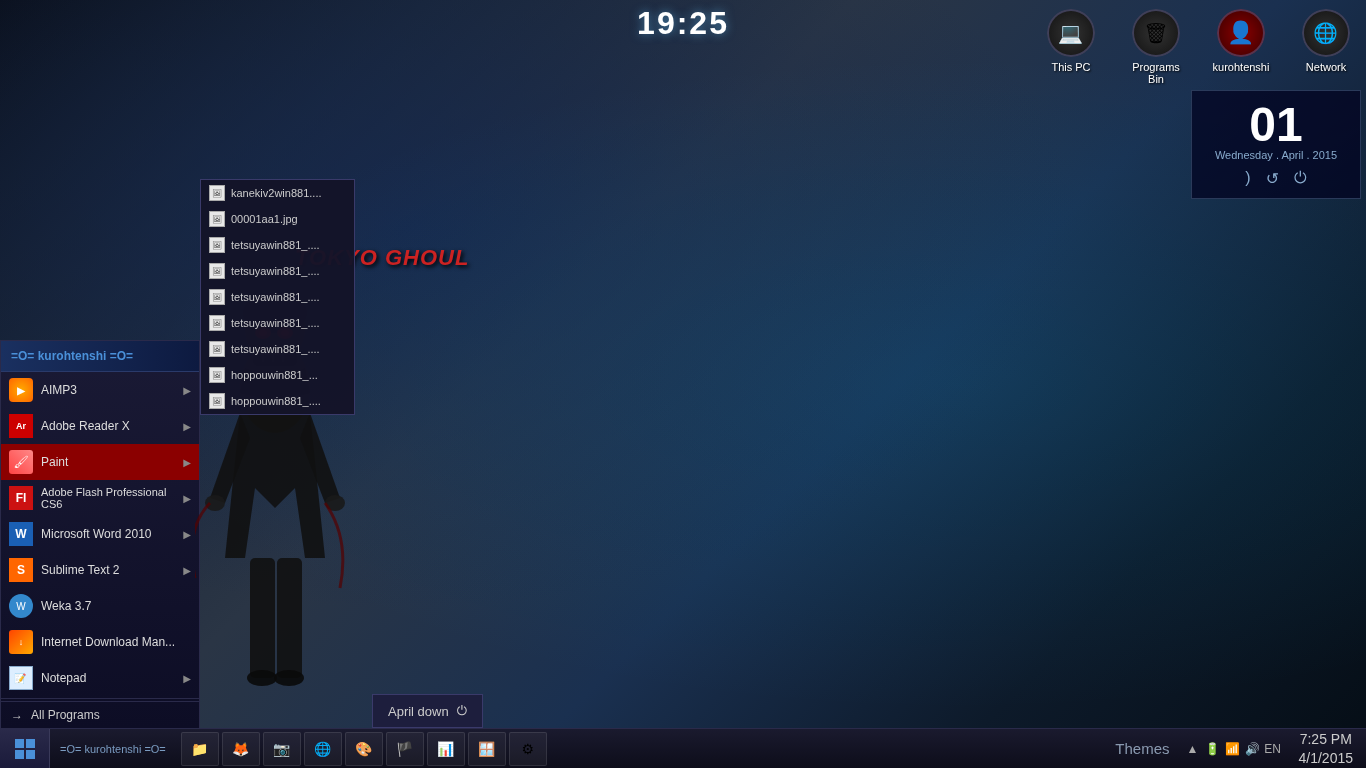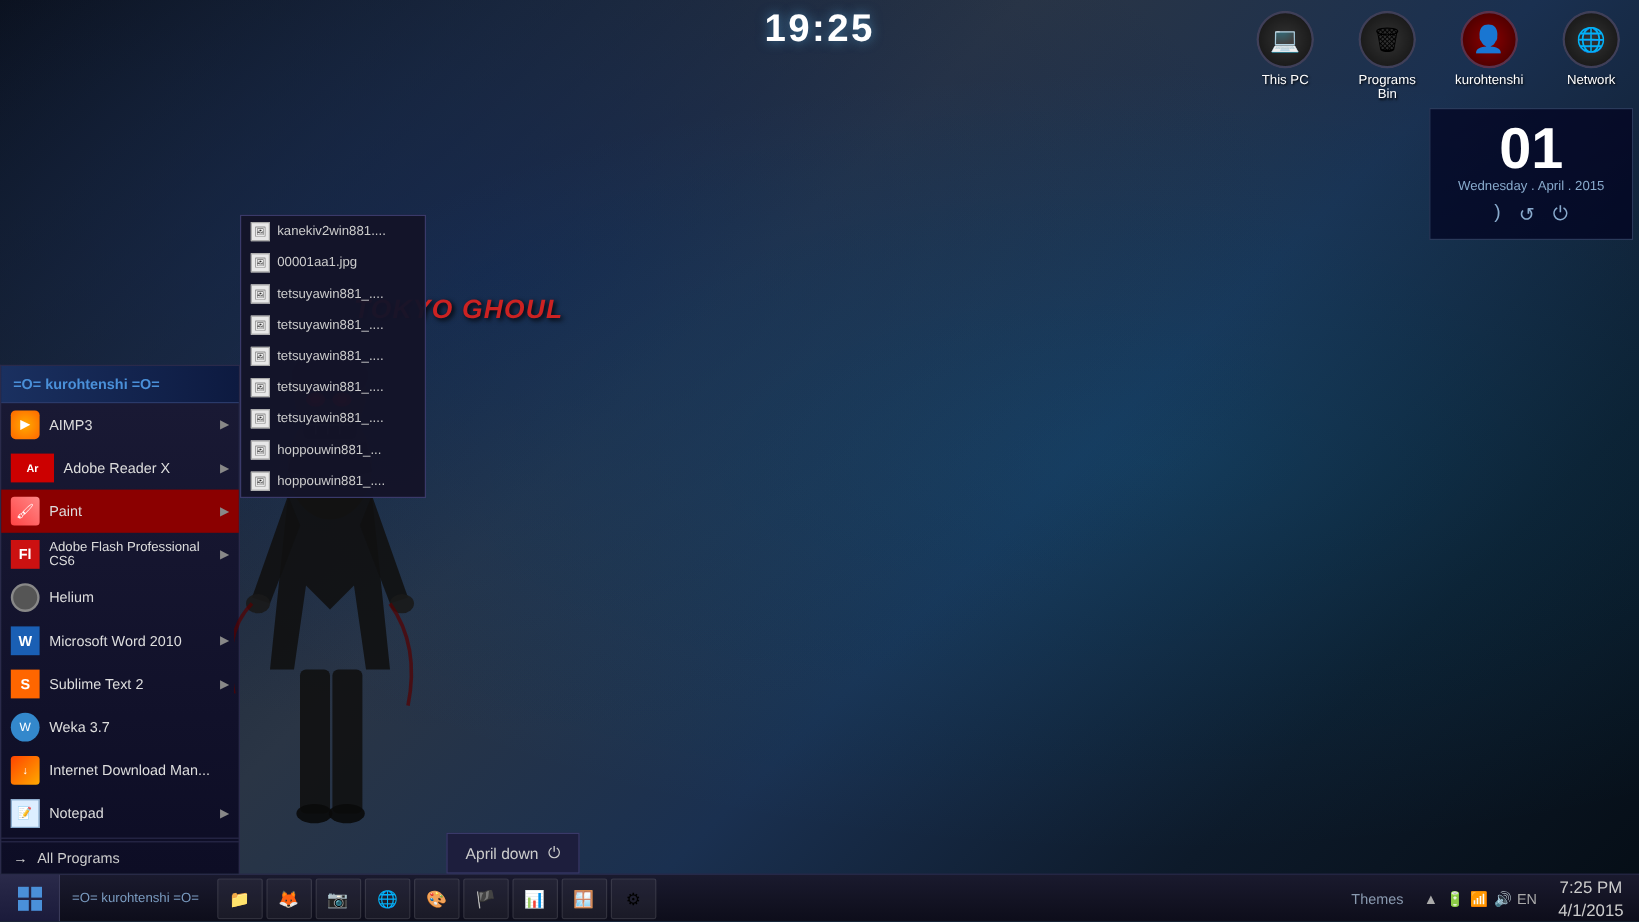--- a/index.html
+++ b/index.html
@@ -107,21 +107,21 @@
 
     #taskbar-right {
       display: flex;
       align-items: center;
       padding: 0 5px;
       gap: 5px;
     }
 
     #themes-label {
       color: #8a9ab0;
-      font-size: 12px;
+      font-size: 15px;
       padding: 0 5px;
       text-align: right;
     }
 
     #taskbar-tray {
       display: flex;
       align-items: center;
       gap: 4px;
       padding: 0 5px;
     }
@@ -505,21 +505,21 @@
       border-radius: 4px;
       display: flex;
       align-items: center;
       justify-content: center;
       color: #fff;
       font-size: 10px;
       font-weight: bold;
     }
 
     .adobe-icon {
-      width: 36px;
+      width: 24px;
       height: 24px;
       background: #cc0000;
       display: flex;
       align-items: center;
       justify-content: center;
       color: #fff;
       font-size: 9px;
       font-weight: bold;
     }
 
@@ -725,24 +725,20 @@
     </div>
     <div class="menu-item active">
       <div class="menu-icon paint-icon">🖌</div>
       <span class="menu-item-label">Paint</span>
       <span class="menu-arrow">▶</span>
     </div>
     <div class="menu-item">
       <div class="menu-icon flash-icon">Fl</div>
       <span class="menu-item-label" style="font-size:11px;">Adobe Flash Professional CS6</span>
       <span class="menu-arrow">▶</span>
-    </div>
-    <div class="menu-item">
-      <div class="menu-icon helium-icon"></div>
-      <span class="menu-item-label">Helium</span>
     </div>
     <div class="menu-item">
       <div class="menu-icon word-icon">W</div>
       <span class="menu-item-label">Microsoft Word 2010</span>
       <span class="menu-arrow">▶</span>
     </div>
     <div class="menu-item">
       <div class="menu-icon sublime-icon">S</div>
       <span class="menu-item-label">Sublime Text 2</span>
       <span class="menu-arrow">▶</span>

